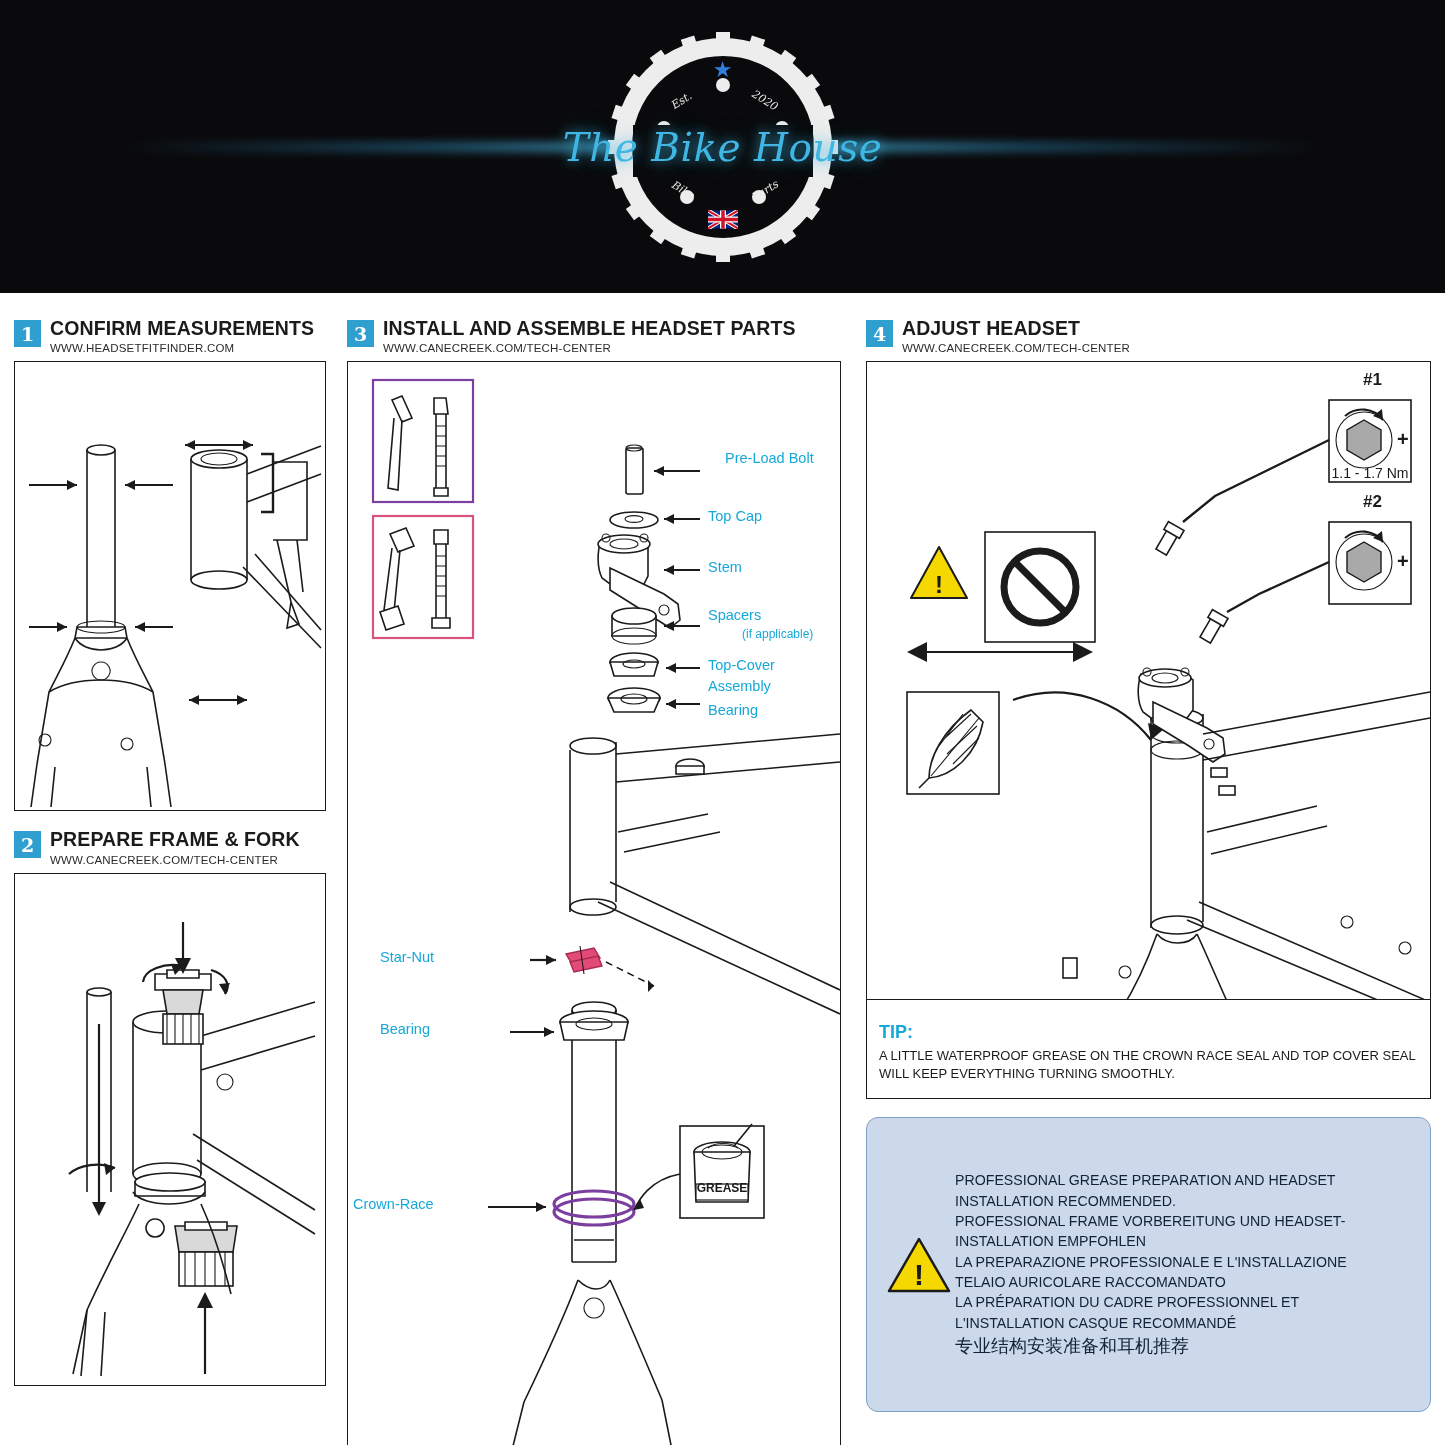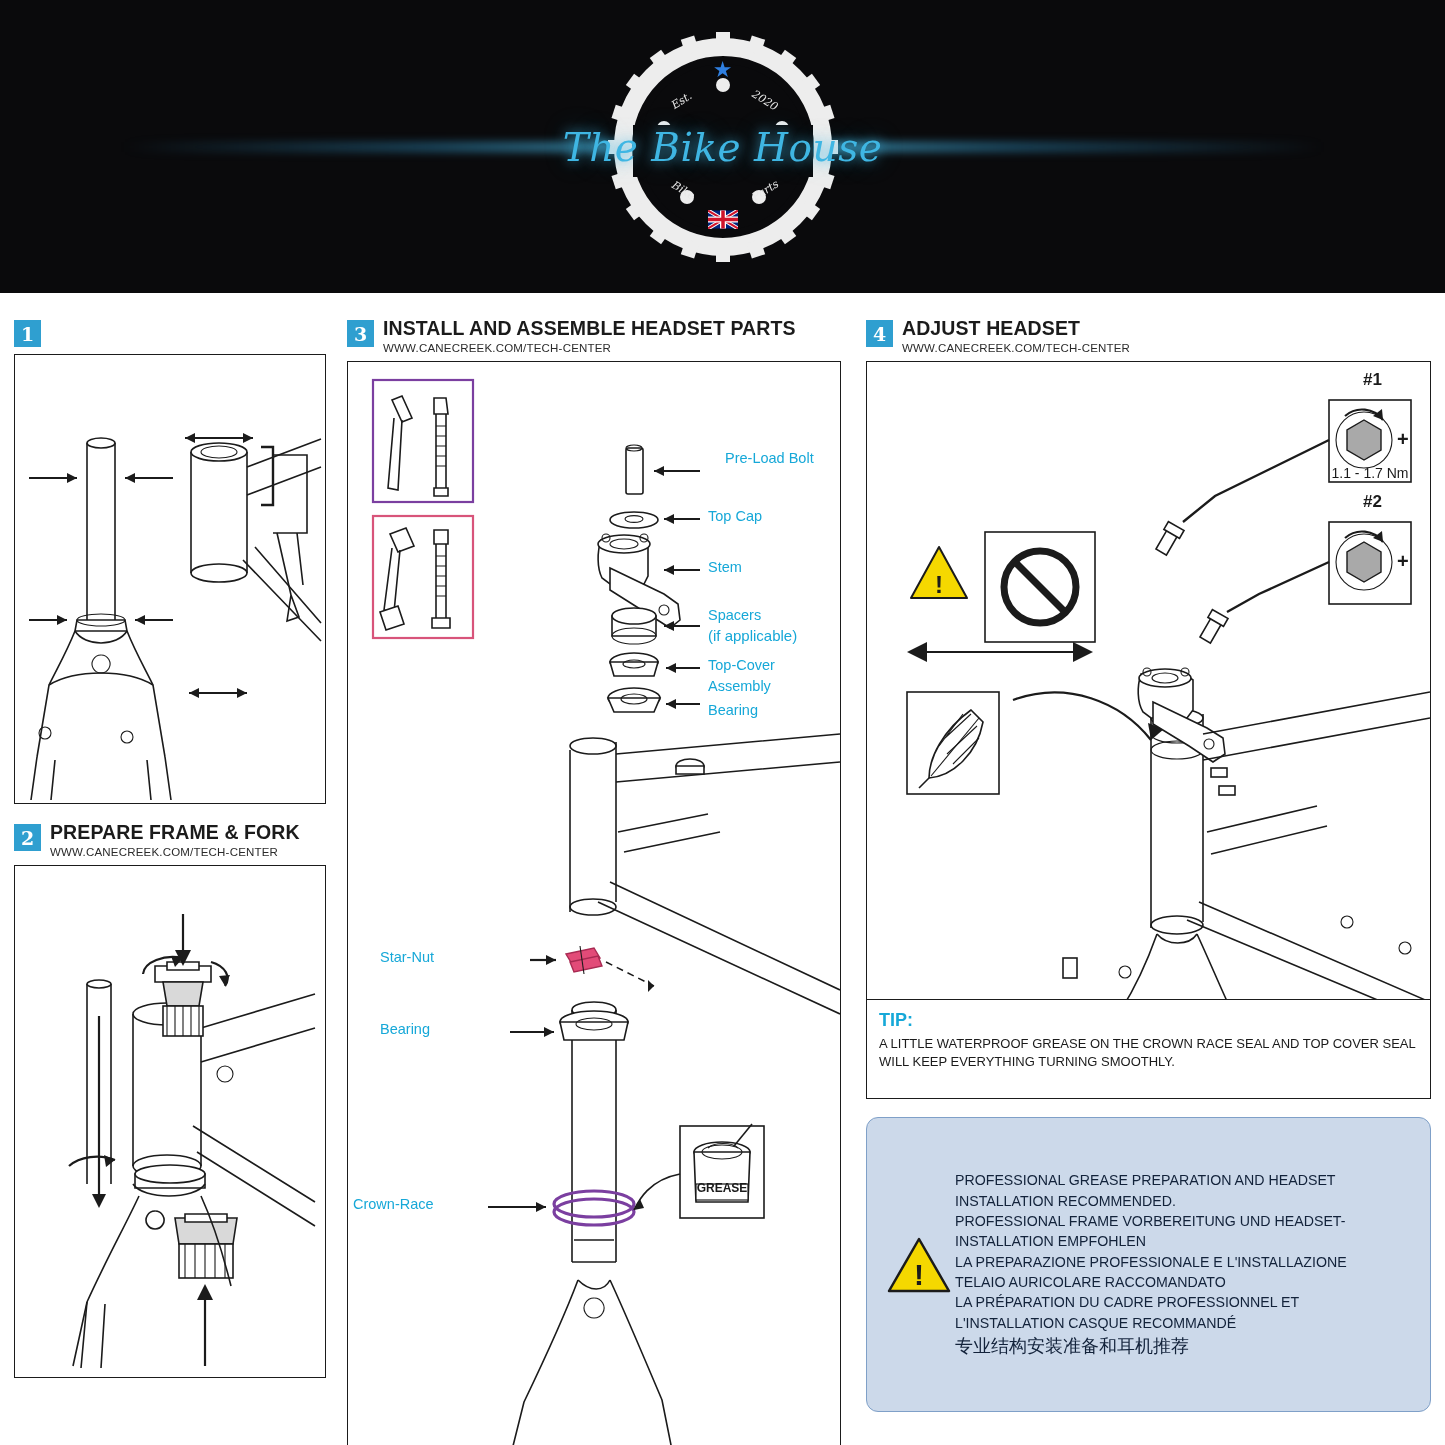--- a/index.html
+++ b/index.html
@@ -93,26 +93,26 @@
   
   #p1 { width:312px; height:450px; margin-top:7px; }
   #p2 { width:312px; height:513px; margin-top:7px; }
   #p3 { width:494px; height:1092px; margin-top:7px; }
   #p4 { width:565px; height:650px; margin-top:7px; }
 
   .callout {
     position:absolute; color:#16a8d8; font-size:14.5px; line-height:1.12;
     font-family:"Liberation Sans", sans-serif; white-space:nowrap;
   }
-  .callout.small { font-size:15px; }
+  .callout.small { font-size:12px;margin-left:34px; }
 
   
   .tipbox {
     position:absolute; left:866px; top:706px; width:565px; height:100px;
-    border:1px solid #1b1b1b; background:#fff; padding:10px 12px;
+    border:1px solid #1b1b1b; background:#fff; padding:22px 12px;
   }
   .tip-title { color:#16a8d8; font-size:18px; font-weight:bold; margin-bottom:4px; }
   .tip-body { color:#1b1b1b; font-size:13px; line-height:1.35; }
 
   
   .warnbox {
     position:absolute; left:866px; top:824px; width:565px; height:295px;
     border:1px solid #7fa0c8; border-radius:12px; background:#ccd9ea;
     display:flex; align-items:center; padding:0 16px;
   }
@@ -193,20 +193,24 @@
     </svg>
   </div>
 </div>
 
 <div class="sheet">
 
   <div class="col col1">
 
     <div class="step-head">
       <div class="step-num">1</div>
+      <div class="step-titles">
+        <div class="step-title">CONFIRM MEASUREMENTS</div>
+        <div class="step-url">WWW.HEADSETFITFINDER.COM</div>
+      </div>
     </div>
 
     <div class="panel" id="p1">
       <svg width="310" height="448" viewBox="0 0 310 448">
 
         <path class="ln" d="M72,88 L72,265 M100,88 L100,265"></path>
         <ellipse class="fillw" cx="86" cy="88" rx="14" ry="5"></ellipse>
 
         <path class="ln" d="M62,265 L110,265 L112,276 L60,276 Z" fill="#f2f2f2"></path>
         <ellipse class="lnt" cx="86" cy="265" rx="24" ry="6" fill="#fff"></ellipse>

